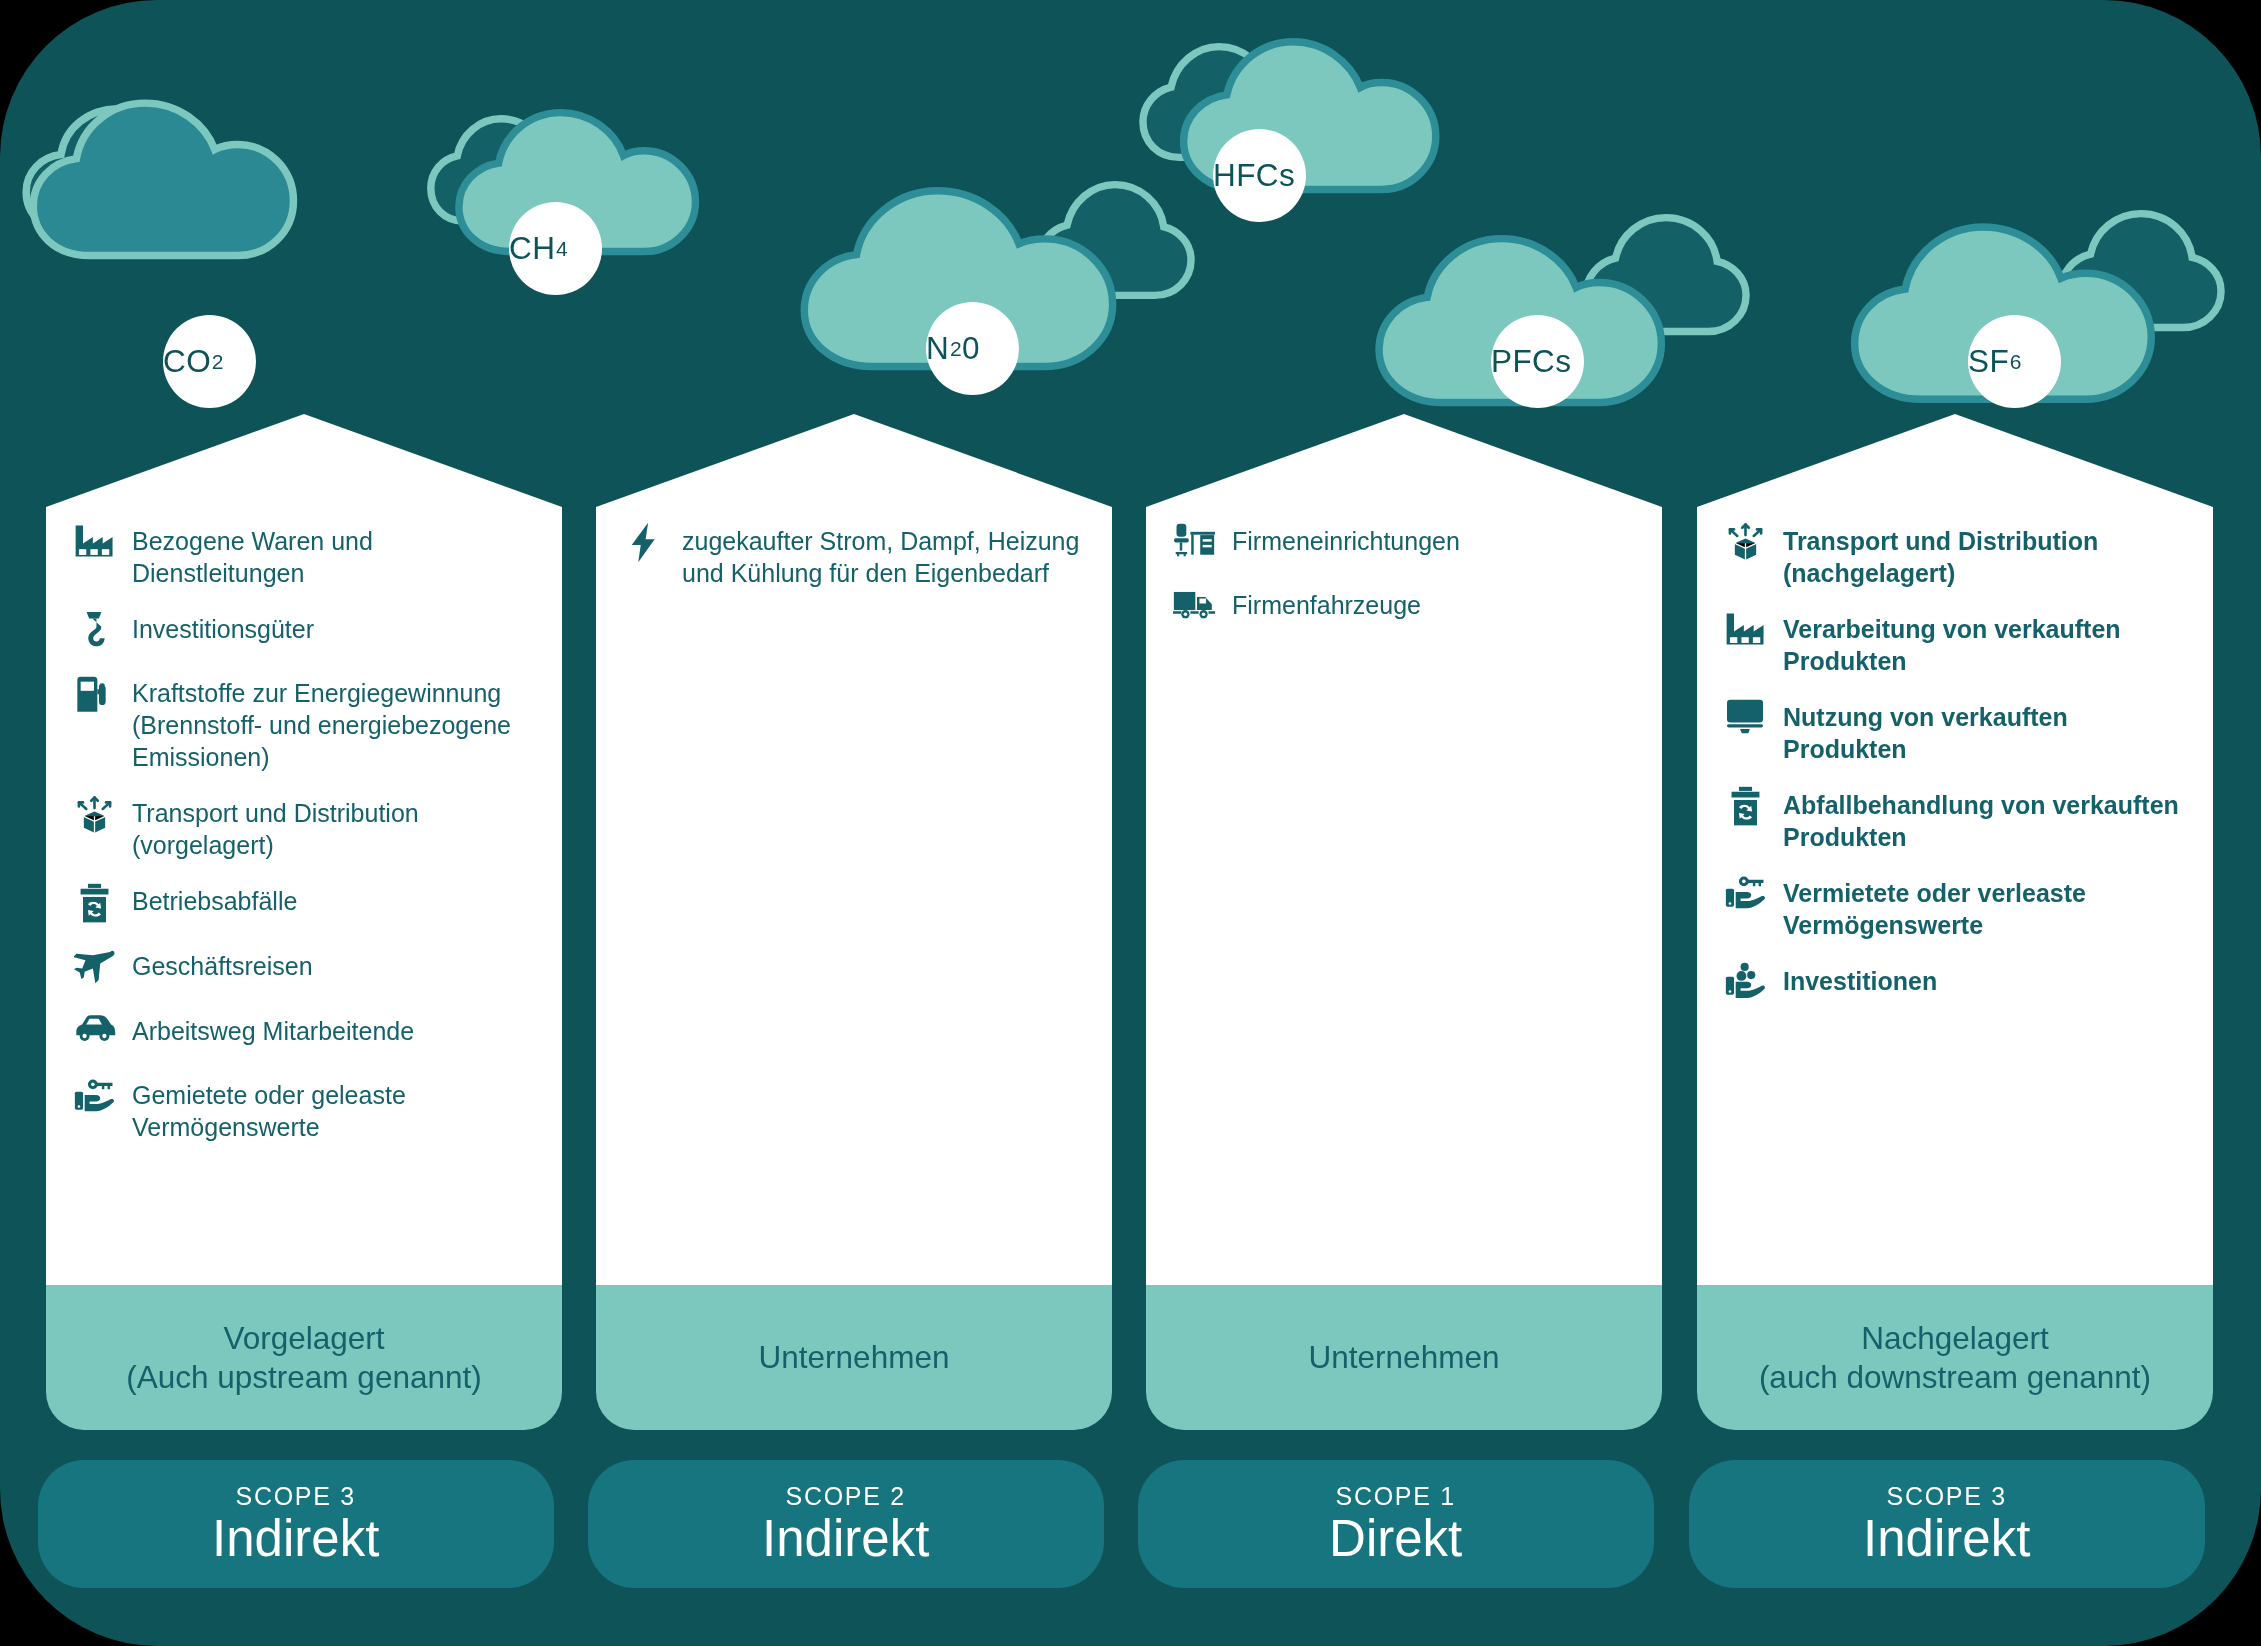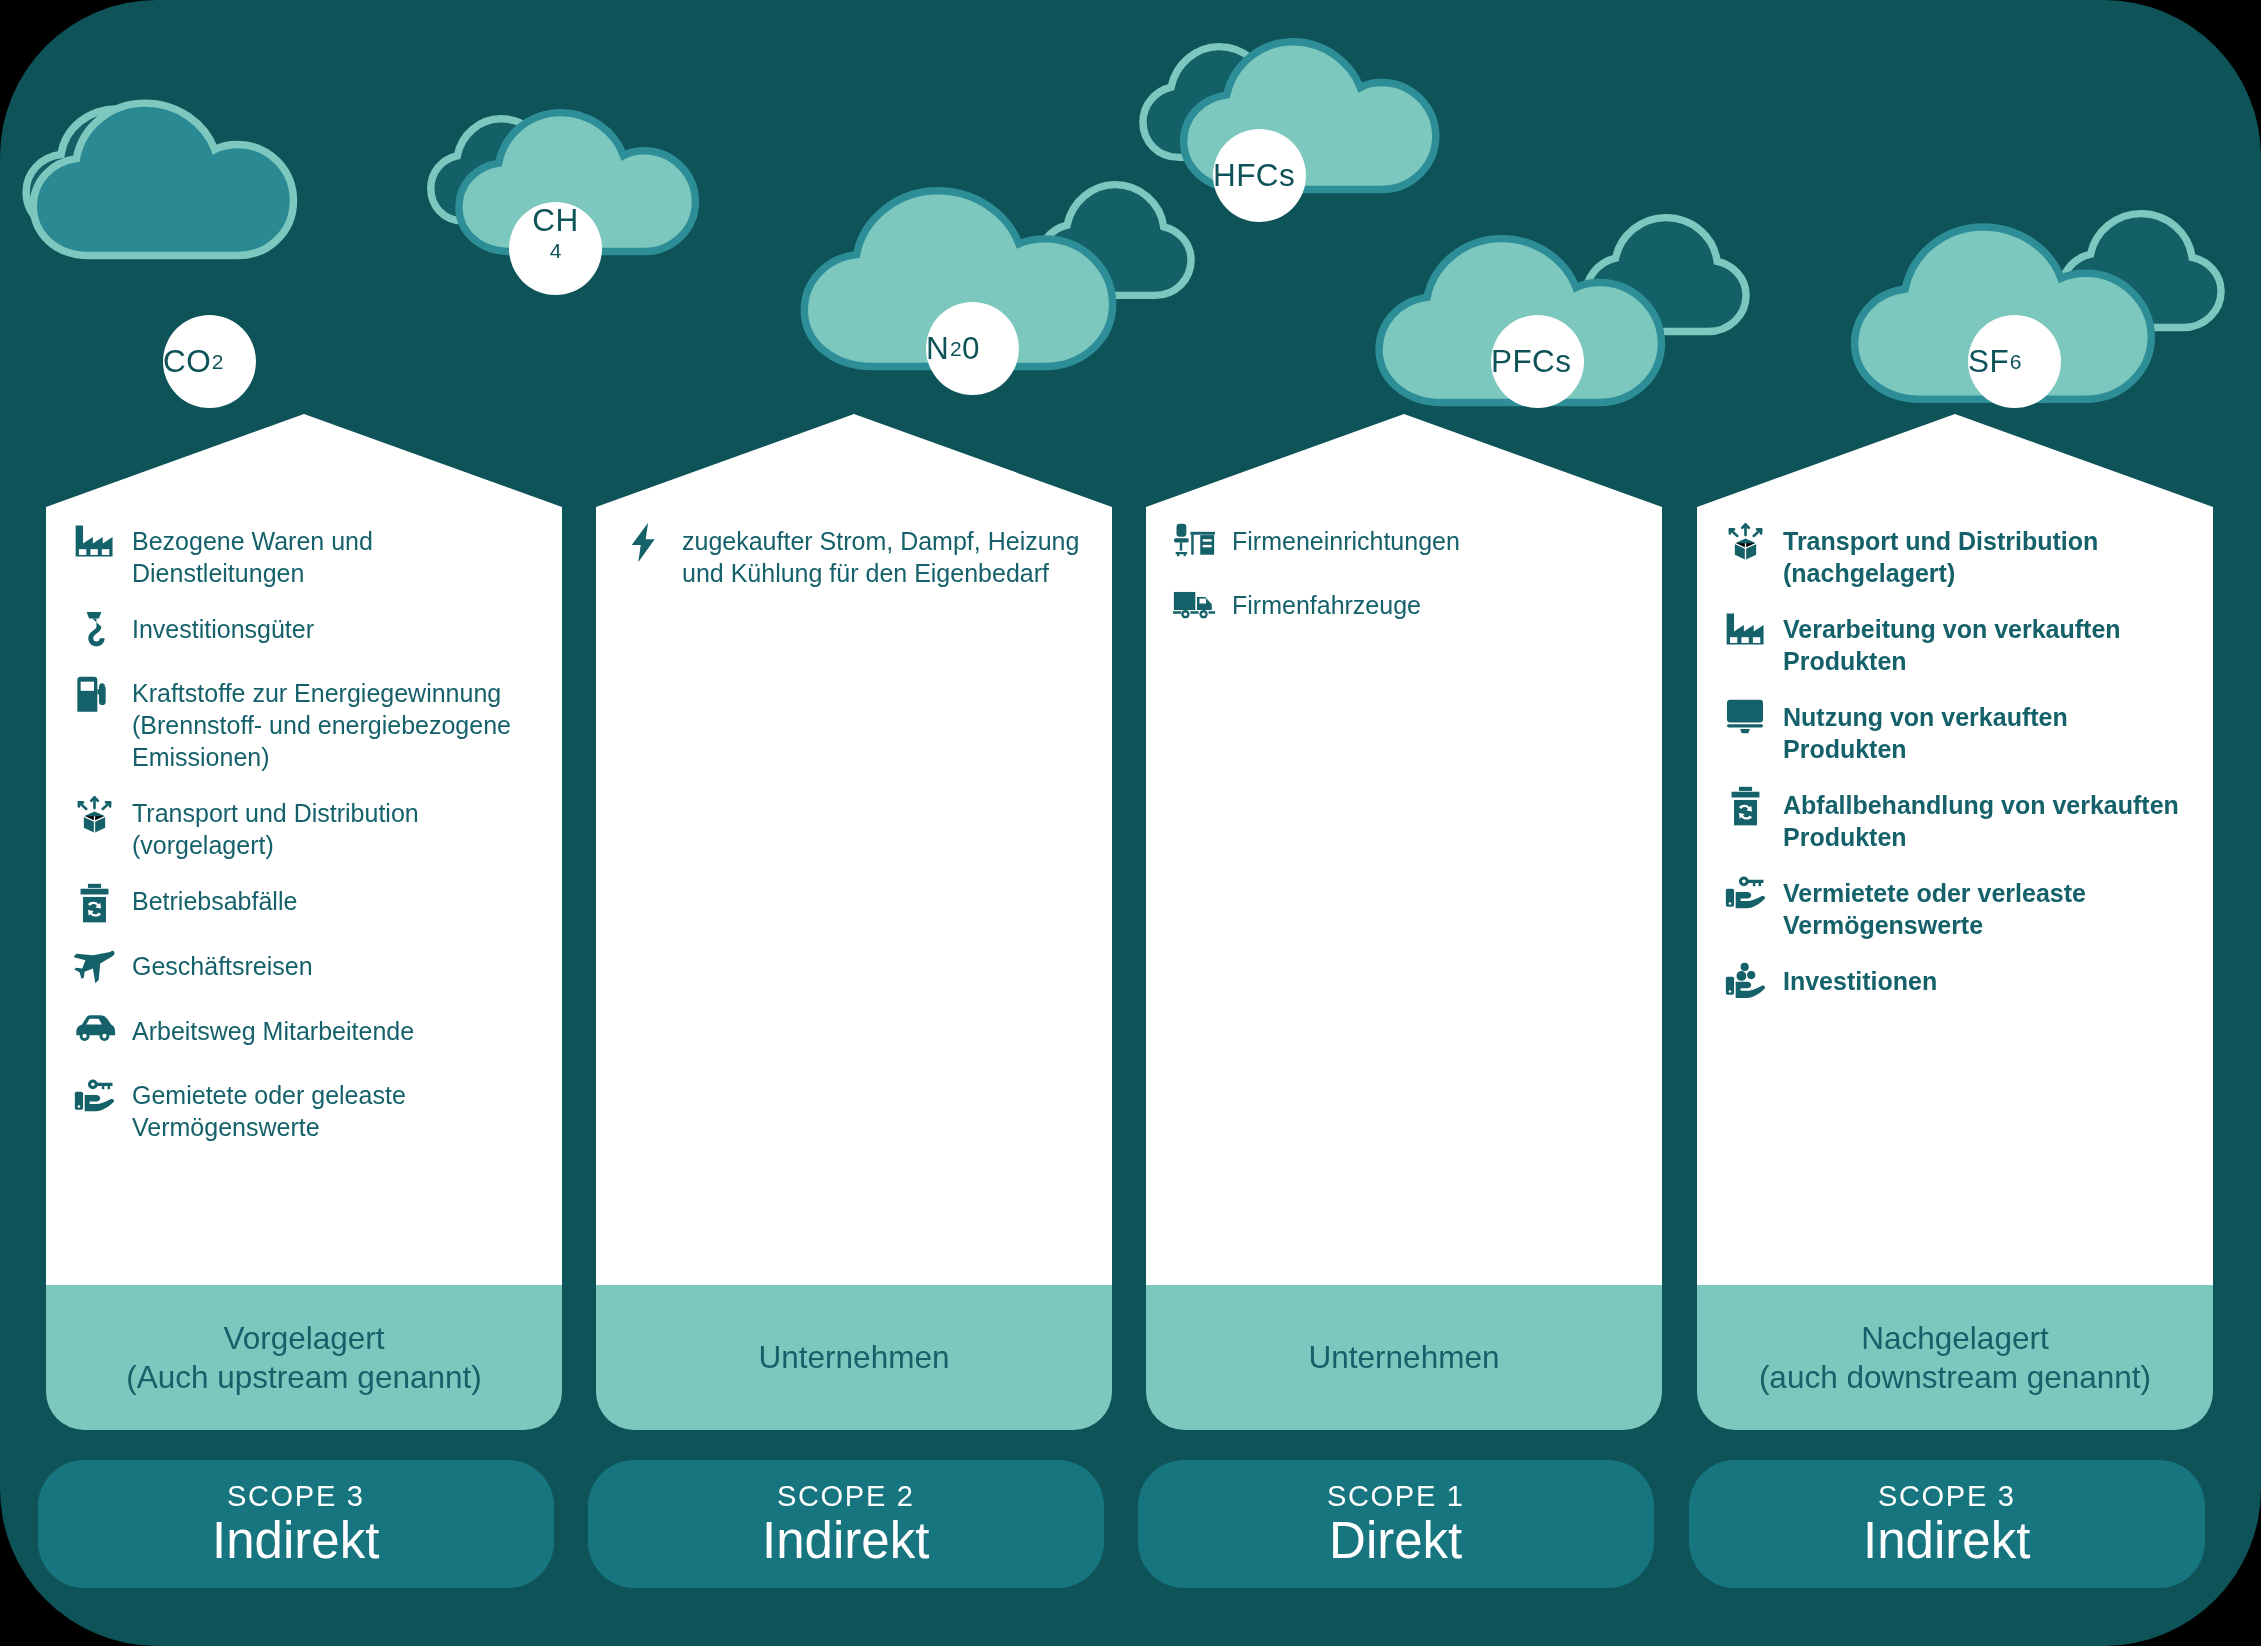--- a/index.html
+++ b/index.html
@@ -57,21 +57,21 @@
     display:flex;align-items:center;justify-content:center;text-align:center;
     color:#15616A;font-size:31.5px;line-height:39px;
     box-sizing:border-box;
   }
 
   .badge{
     position:absolute;background:#16757E;border-radius:46px;
     display:flex;flex-direction:column;align-items:center;justify-content:center;
     color:#ffffff;
   }
-  .badge .scope{font-size:29px;letter-spacing:1.7px;margin-bottom:0;}
+  .badge .scope{font-size:25px;letter-spacing:1.7px;margin-bottom:0;}
   .badge .kind{font-size:51px;line-height:55px;}
 </style>
 </head>
 <body>
 
 <div id="frame">
 
   <div id="clouds">
 
     <div class="cloud" style="left:21px;top:99px;">
@@ -143,21 +143,21 @@
     <div class="cloud" style="left:1848px;top:220px;">
       <svg width="348" height="187" viewBox="0 0 420 225">
         <path d="M88 216 C42 216 8 187 8 149 C8 114 34 87 69 83 C77 41 116 8 163 8 C206 8 244 34 257 70 C266 66 276 64 287 64 C330 64 366 99 366 141 C366 183 330 216 287 216 Z" fill="#7CC8BF" stroke="#2D8E97" stroke-width="9"></path>
       </svg>
     </div>
 
     <div class="gas-bubble" style="left:163px;top:315px;">
       <span>CO</span>
         <span class="sub">2</span>
     </div>
-    <div class="gas-bubble" style="left:509px;top:202px;flex-direction:column;">
+    <div class="gas-bubble" style="left:509px;top:202px;">
       <span>CH</span>
         <span class="sub">4</span>
     </div>
     <div class="gas-bubble" style="left:926px;top:302px;">
       <span>N</span>
         <span class="sub">2</span>
         <span>0</span>
     </div>
     <div class="gas-bubble" style="left:1213px;top:129px;">
       <span>HFCs</span>

